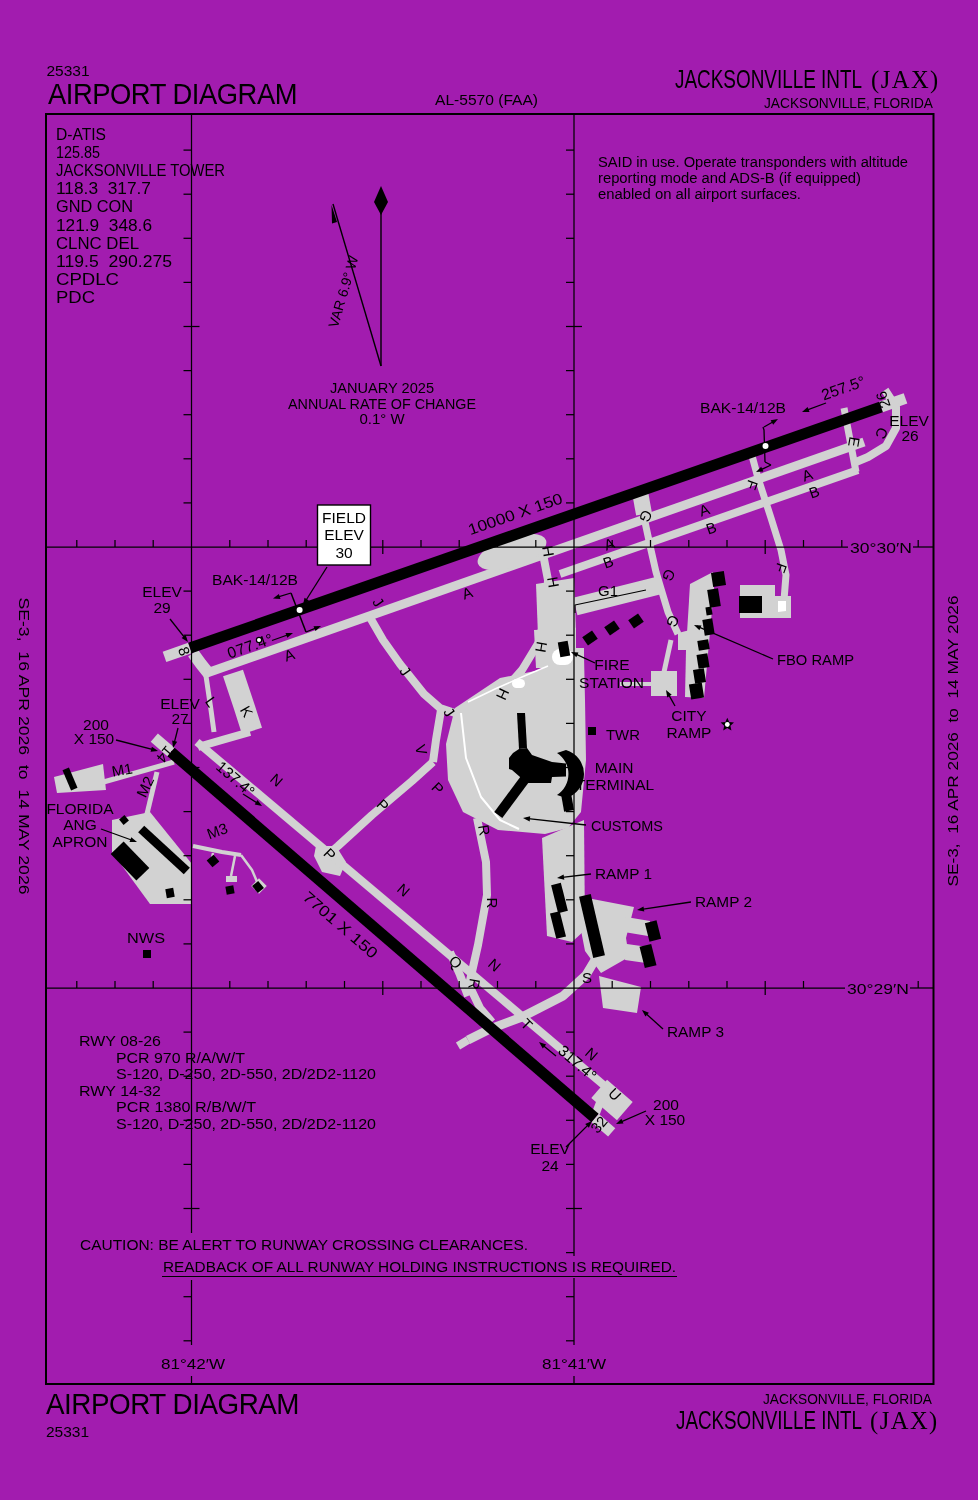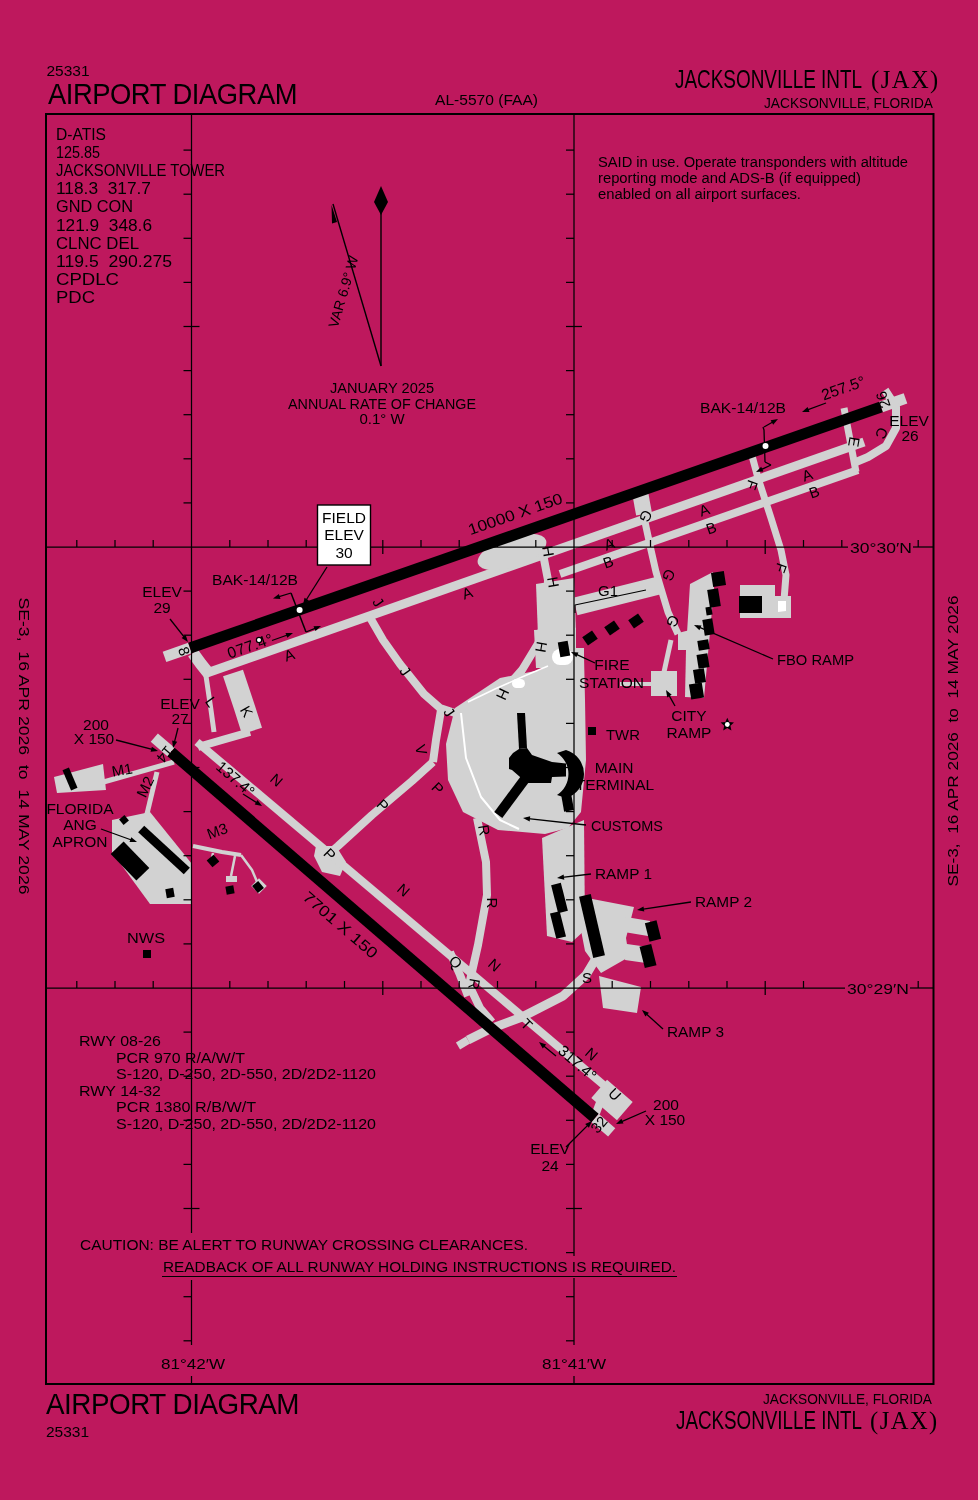--- a/index.html
+++ b/index.html
@@ -1,14 +1,14 @@
 <!DOCTYPE html>
 <html><head><meta charset="utf-8"><style>
 html,body{margin:0;padding:0;background:#fff}
-#page{position:relative;width:978px;height:1500px;background:#be185d;overflow:hidden}
+#page{position:relative;width:978px;height:1500px;background:#a21caf;overflow:hidden}
 text{fill:#000;font-family:"Liberation Sans",sans-serif}
 </style></head><body>
 <div id="page">
 <svg width="978" height="1500" viewBox="0 0 978 1500">
 
 <text x="46.5" y="76.0" font-size="15.5px">25331</text>
 
 <text x="48.0" y="104.0" font-size="30px" textLength="249" lengthAdjust="spacingAndGlyphs" letter-spacing="-0.5">AIRPORT DIAGRAM</text>
 
 <text x="435.0" y="105.0" font-size="15.5px" textLength="103" lengthAdjust="spacingAndGlyphs">AL-5570 (FAA)</text>

